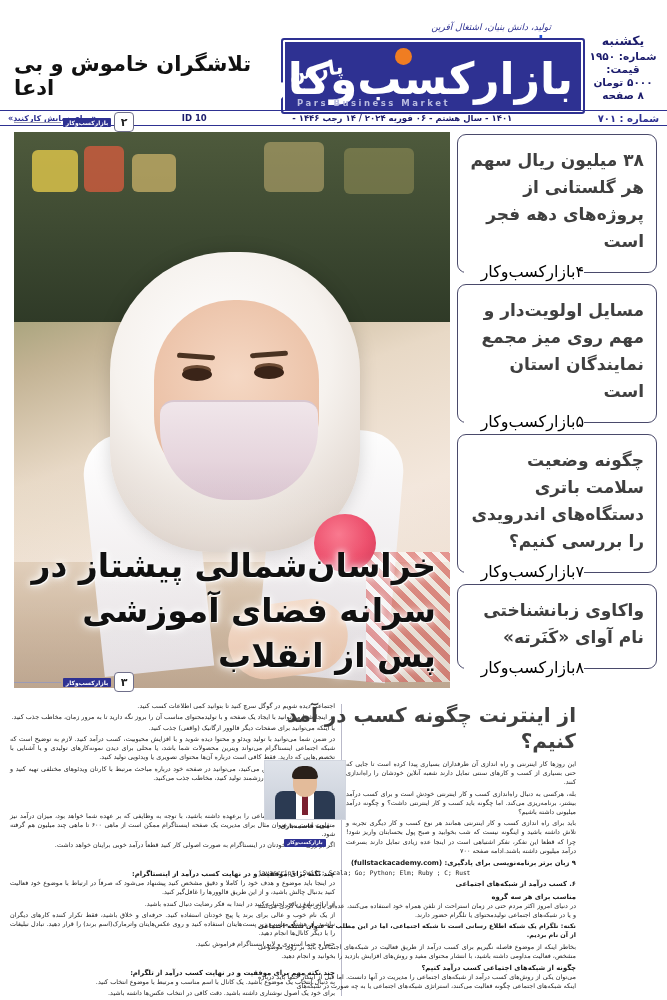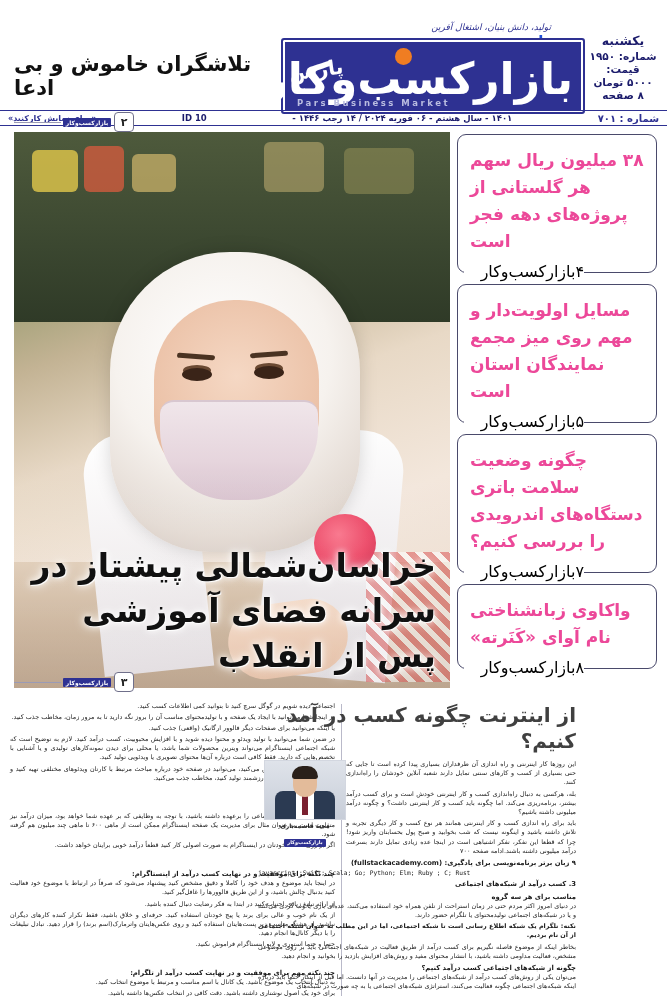--- a/index.html
+++ b/index.html
@@ -148,22 +148,22 @@
   .badge-bottom{left:14px;top:672px;width:120px;}
 
   
   .teasers{position:absolute;right:10px;top:134px;width:208px;}
   .teaser{
     position:relative;width:200px;margin-bottom:11px;
     border:1px solid #4a4a6b;border-radius:9px;background:#fff;
     padding:12px 12px 17px 12px;box-sizing:border-box;
   }
   .teaser-text{
-    direction:rtl;text-align:left;font-size:17px;font-weight:bold;
-    line-height:27px;color:#ec4899;
+    direction:rtl;text-align:right;font-size:17px;font-weight:bold;
+    line-height:27px;color:#404040;
   }
   .teaser-foot{
     position:absolute;left:6px;bottom:-9px;width:118px;display:flex;align-items:center;direction:rtl;
     background:#fff;padding-left:2px;
   }
 
   
   .bottom{position:absolute;left:0;top:700px;width:586px;height:300px;}
   .divider-v{position:absolute;left:341px;top:4px;width:1px;height:292px;background:#b9b9c9;}
 
@@ -361,21 +361,21 @@
         <div class="author-name">مجید قاسمه‌باری</div>
         <span class="author-kicker">بازارکسب‌وکار</span>
       </div>
 
       <div class="body">
         <p>این روزها کار اینترنتی و راه اندازی آن طرفداران بسیاری پیدا کرده است تا جایی که حتی بسیاری از کسب و کارهای سنتی تمایل دارند شعبه آنلاین خودشان را راه‌اندازی کنند.</p>
         <p>بله، هرکسی به دنبال راه‌اندازی کسب و کار اینترنتی خودش است و برای کسب درآمد بیشتر، برنامه‌ریزی می‌کند. اما چگونه باید کسب و کار اینترنتی داشت؟ و چگونه درآمد میلیونی داشته باشیم؟</p>
         <p>باید برای راه اندازی کسب و کار اینترنتی همانند هر نوع کسب و کار دیگری تجربه و تلاش داشته باشید و اینگونه نیست که شب بخوابید و صبح پول بحسابتان واریز شود! چرا که قطعا این تفکر، تفکر اشتباهی است در اینجا عده زیادی تمایل دارند بسرعت درآمد میلیونی داشته باشند.ادامه صفحه ۷۰۰</p>
         <span class="sub">۹ زبان برتر برنامه‌نویسی برای یادگیری: (fullstackacademy.com)</span>
         <p class="mono-line">javascript ;Swift; Scala; Go; Python; Elm; Ruby ; C; Rust</p>
-        <span class="sub">3. کسب درآمد از شبکه‌های اجتماعی</span>
+        <span class="sub">۶. کسب درآمد از شبکه‌های اجتماعی</span>
         <span class="sub">مناسب برای هر سه گروه</span>
         <p>در دنیای امروز اکثر مردم حتی در زمان استراحت از تلفن همراه خود استفاده می‌کنند، عده‌ای بازی یا وب گردی می‌کنند و یا در شبکه‌های اجتماعی تولیدمحتوای یا تلگرام حضور دارند.</p>
         <p class="bold-inline">نکته: تلگرام یک شبکه اطلاع رسانی است تا شبکه اجتماعی، اما در این مطلب به عنوان شبکه اجتماعی از آن نام بردیم.</p>
         <p>بخاطر اینکه از موضوع فاصله نگیریم برای کسب درآمد از طریق فعالیت در شبکه‌های اجتماعی باید بر روی موضوعی مشخص، فعالیت مداومی داشته باشید، با انتشار محتوای مفید و روش‌های افزایش بازدید را بخوانید و انجام دهید.</p>
         <span class="sub">چگونه از شبکه‌های اجتماعی کسب درآمد کنیم؟</span>
         <p>می‌توان یکی از روش‌های کسب درآمد از شبکه‌های اجتماعی را مدیریت در آنها دانست. اما قبل از اینکار حتماً باید درباره اینکه شبکه‌های اجتماعی چگونه فعالیت می‌کنند، استراتژی شبکه‌های اجتماعی یا به چه صورت در شبکه‌های</p>
       </div>
     </div>
   </div>
 

